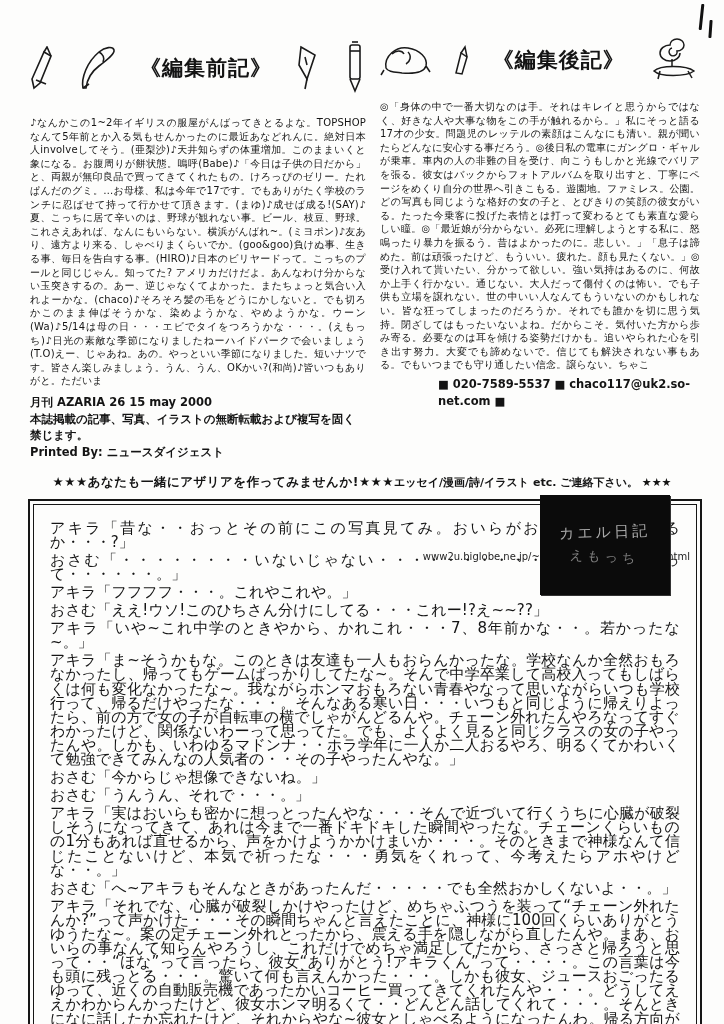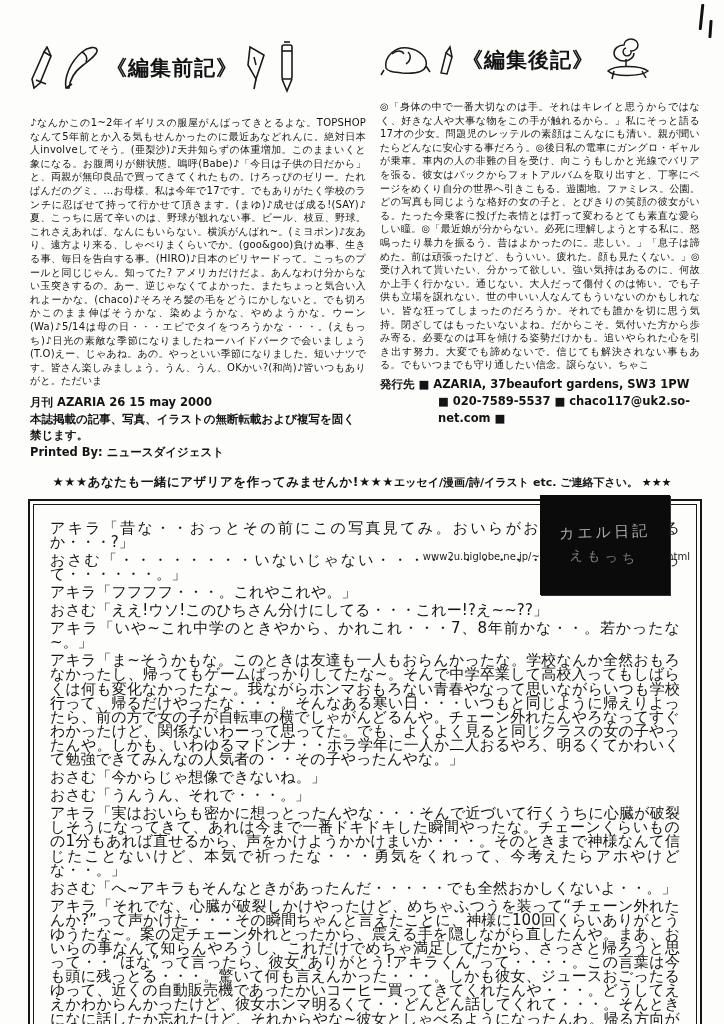--- a/index.html
+++ b/index.html
@@ -1,21 +1,21 @@
 <!DOCTYPE html>
 <html><head>
 <meta charset="utf-8">
 <style>
   html,body{margin:0;padding:0;background:#e8e8e8;}
   .page{position:relative;width:724px;height:1024px;background:#fdfdfc;color:#141414;
         font-family:"DejaVu Sans",sans-serif;overflow:hidden;}
   .top-cols{display:flex;gap:14px;padding:20px 24px 0 30px;}
   .col-left{width:336px;}
   .col-right{width:320px;}
-  .ed-header{display:flex;align-items:center;justify-content:flex-start;gap:6px;min-height:96px;}
+  .ed-header{display:flex;align-items:center;justify-content:space-between;gap:6px;min-height:96px;}
   .col-right .ed-header{min-height:80px;}
   .ed-title{font-size:21px;font-weight:bold;letter-spacing:1px;white-space:nowrap;}
   .doodle{flex:0 0 auto;}
   .ed-body{font-size:10px;line-height:1.36;font-weight:normal;text-align:justify;letter-spacing:0.2px;}
   .pub{margin-top:6px;font-size:11.5px;line-height:1.45;font-weight:bold;}
   .koki-pub{margin-top:4px;font-size:11.5px;line-height:1.5;font-weight:bold;}
   .koki-pub .indent{padding-left:58px;}
   .banner{margin-top:10px;text-align:center;white-space:nowrap;}
   .banner .b1{font-size:12.5px;font-weight:bold;letter-spacing:0.5px;}
   .banner .b2{font-size:11px;font-weight:bold;}
@@ -111,21 +111,20 @@
             <path d="M34 16 a10 8 0 1 1 -10 -8 a7 6 0 1 1 7 6 a4 4 0 1 1 -5 -3"></path>
             <path d="M26 22 L26 30"></path>
               <path d="M8 34 C14 28 40 28 48 34 C40 40 14 40 8 34 Z"></path>
               <path d="M14 34 L12 42"></path>
               <path d="M42 34 L46 41"></path>
           </svg>
         </span>
       </div>
       <div class="ed-body">◎「身体の中で一番大切なのは手。それはキレイと思うからではなく、好きな人や大事な物をこの手が触れるから。」私にそっと語る17才の少女。問題児のレッテルの素顔はこんなにも清い。親が聞いたらどんなに安心する事だろう。◎後日私の電車にガングロ・ギャルが乗車。車内の人の非難の目を受け、向こうもしかと光線でバリアを張る。彼女はバックからフォトアルバムを取り出すと、丁寧にページをめくり自分の世界へ引きこもる。遊園地。ファミレス。公園。どの写真も同じような格好の女の子と、とびきりの笑顔の彼女がいる。たった今乗客に投げた表情とは打って変わるとても素直な愛らしい瞳。◎「最近娘が分からない。必死に理解しようとする私に、怒鳴ったり暴力を振るう。昔はよかったのに。悲しい。」「息子は諦めた。前は頑張ったけど、もういい。疲れた。顔も見たくない。」◎受け入れて貰いたい、分かって欲しい。強い気持はあるのに、何故か上手く行かない。通じない。大人だって傷付くのは怖い。でも子供も立場を譲れない。世の中いい人なんてもういないのかもしれない。皆な狂ってしまったのだろうか。それでも誰かを切に思う気持。閉ざしてはもったいないよね。だからこそ。気付いた方から歩み寄る。必要なのは耳を傾ける姿勢だけかも。追いやられた心を引き出す努力。大変でも諦めないで。信じても解決されない事もある。でもいつまでも守り通したい信念。譲らない。ちゃこ</div>
       <div class="koki-pub">
-        <div>発行先 ■ AZARIA, 37beaufort gardens, SW3 1PW</div>
         <div class="indent">■ 020-7589-5537 ■ chaco117@uk2.so-net.com ■</div>
       </div>
     </div>
   </div>
 
   <div class="banner">
     <span class="b1">★★★あなたも一緒にアザリアを作ってみませんか!★★★</span><span class="b2">エッセイ/漫画/詩/イラスト etc. ご連絡下さい。 ★★★</span>
   </div>
 
   <div class="dialog-outer">

